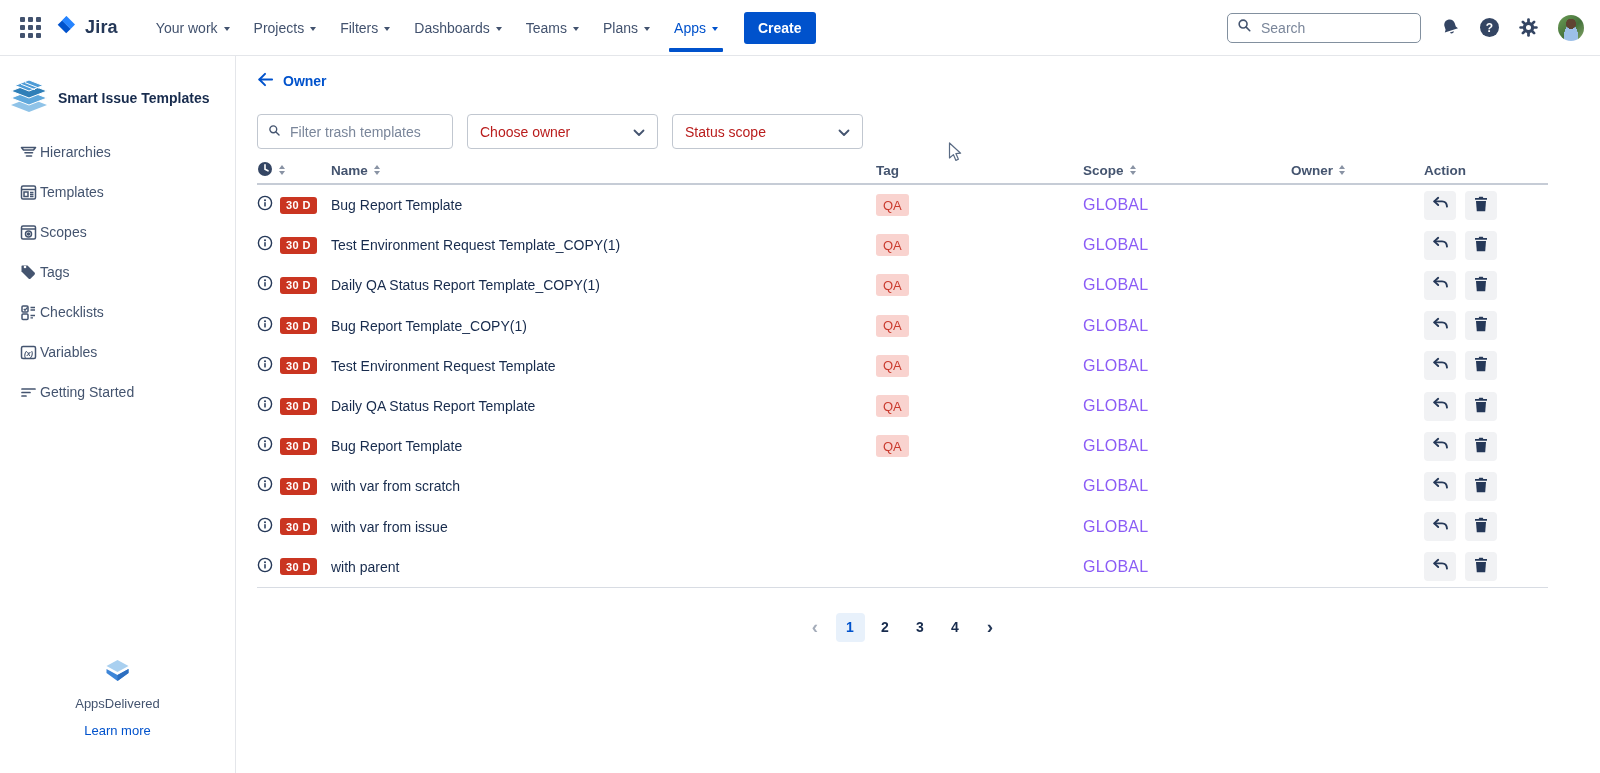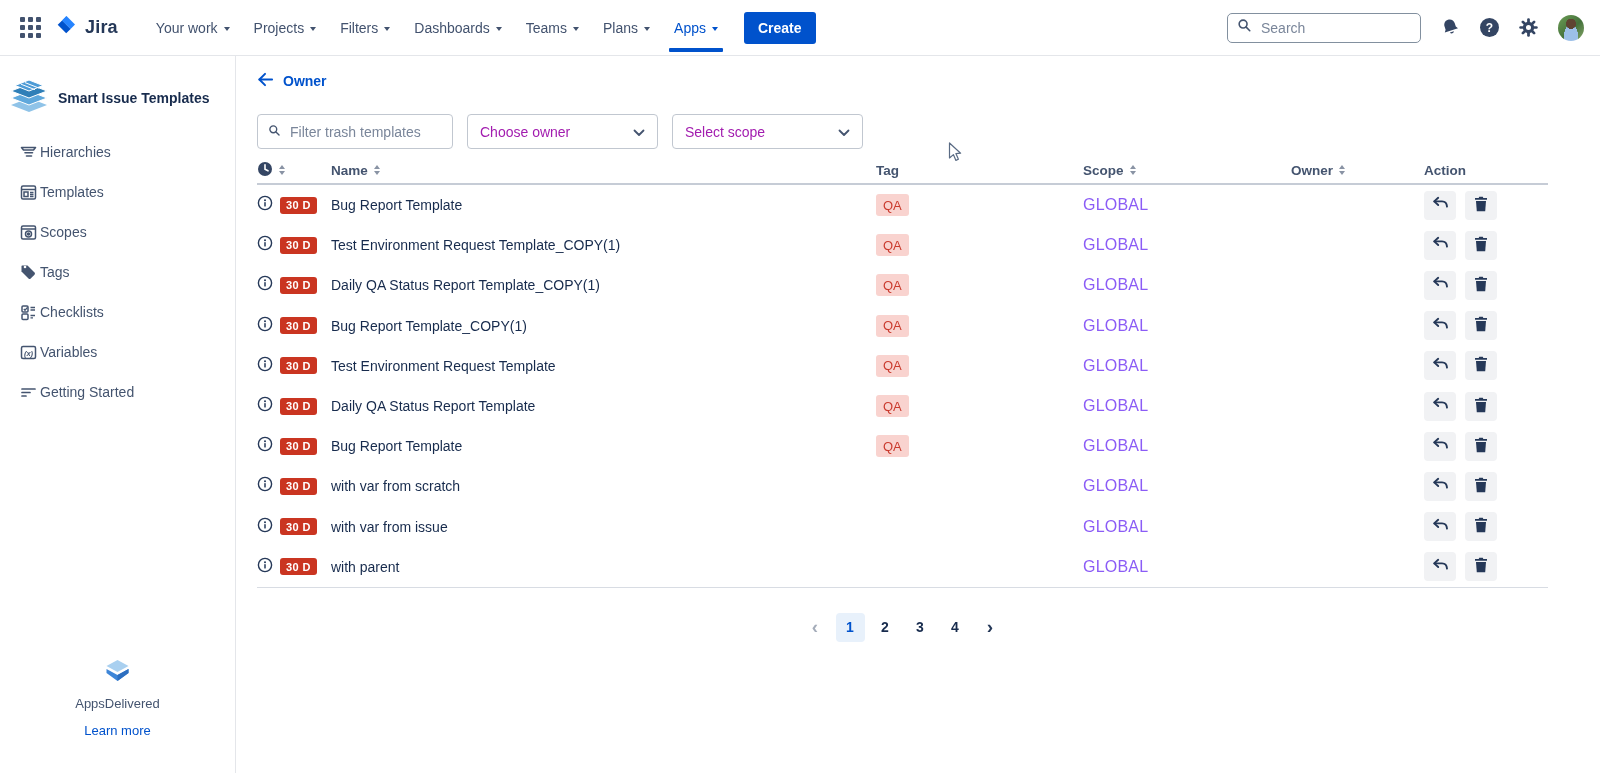--- a/index.html
+++ b/index.html
@@ -54,21 +54,21 @@
   .content{width:1291px;}
   .back-link{display:inline-flex;align-items:center;gap:9px;color:#0052CC;font-size:14px;font-weight:600;
     cursor:pointer;text-decoration:none;}
   .page-title{margin-top:24px;font-size:24px;font-weight:700;color:#172B4D;letter-spacing:.2px;}
   .filters{margin-top:23px;display:flex;gap:14px;}
   .filter-search{width:196px;height:35px;border:1px solid #C1C7D0;border-radius:4px;display:flex;
     align-items:center;gap:7px;padding:0 10px;}
   .filter-search input{border:none;outline:none;flex:1;min-width:0;font-size:14px;font-family:inherit;color:#172B4D;}
   .filter-search input::placeholder{color:#7A869A;}
   .filter-select{width:191px;height:35px;border:1px solid #C1C7D0;border-radius:4px;display:flex;
-    align-items:center;justify-content:space-between;padding:16px 12px;font-size:14px;color:#a21caf;cursor:pointer;}
+    align-items:center;justify-content:space-between;padding:16px 12px;font-size:14px;color:#b91c1c;cursor:pointer;}
 
   
   .table{margin-top:8px;border-bottom:1px solid #D8DCE3;}
   .thead,.trow{display:grid;grid-template-columns:74px 545px 207px 208px 133px 1fr;align-items:center;}
   .thead{height:28px;border-bottom:2px solid #C6CCD6;color:#44546F;font-size:13.5px;font-weight:600;}
   .th{display:flex;align-items:center;gap:4px;}
   .sorter{display:flex;flex-direction:column;gap:2px;margin-left:2px;}
   .sorter i{display:block;width:0;height:0;border-left:3.5px solid transparent;border-right:3.5px solid transparent;}
   .sorter .up{border-bottom:4px solid #8993A4;}
   .sorter .dn{border-top:4px solid #8993A4;}
@@ -318,21 +318,21 @@
       </div>
       <div class="filter-select">
         <span>Choose owner</span>
         <span>
           <svg width="12" height="8" viewBox="0 0 12 8" fill="none" stroke="#44546F" stroke-width="1.8" stroke-linecap="round" stroke-linejoin="round">
               <path d="M1.5 1.5 L6 6 L10.5 1.5"></path>
             </svg>
         </span>
       </div>
       <div class="filter-select">
-        <span>Select scope</span>
+        <span>Status scope</span>
         <span>
           <svg width="12" height="8" viewBox="0 0 12 8" fill="none" stroke="#44546F" stroke-width="1.8" stroke-linecap="round" stroke-linejoin="round">
               <path d="M1.5 1.5 L6 6 L10.5 1.5"></path>
             </svg>
         </span>
       </div>
     </div>
 
     <div class="table">
       <div class="thead">

